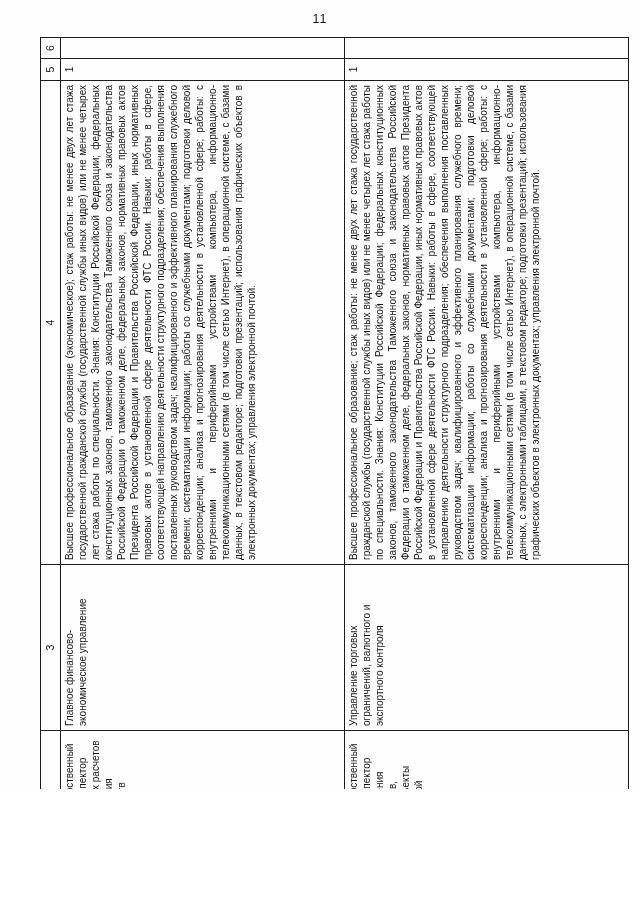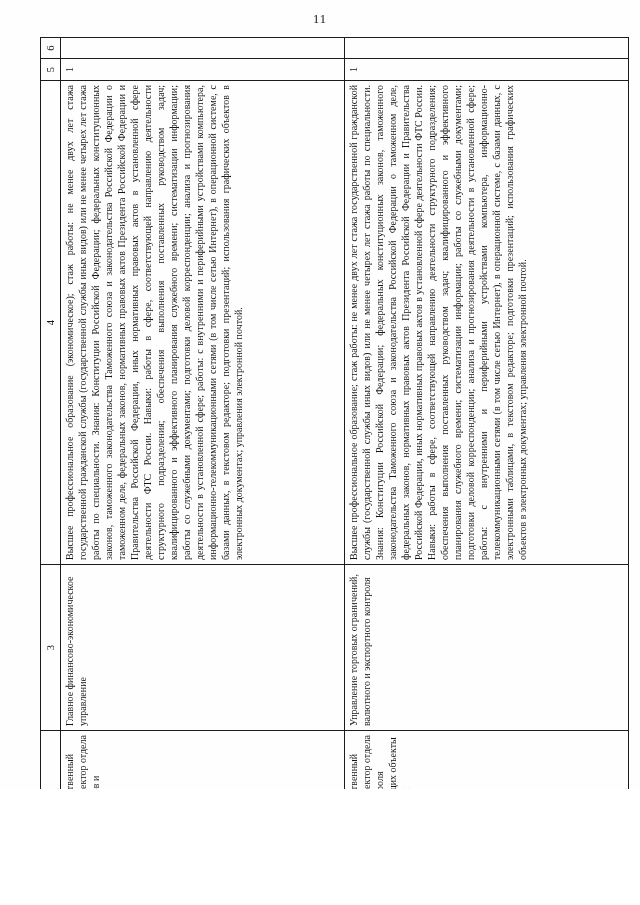--- a/index.html
+++ b/index.html
@@ -4,21 +4,21 @@
 <style>
   * { margin:0; padding:0; box-sizing:border-box; }
   html,body { width:640px; height:905px; }
   body { background:#ffffff; }
 
   .sheet {
     position:relative;
     width:640px; height:789px;
     background:#fefefe;
     overflow:hidden;
-    font-family:Liberation Serif, serif;
+    font-family:Liberation Sans, sans-serif;
     color:#151515;
   }
 
   .pageno {
     position:absolute;
     top:12px; left:0; width:100%;
     text-align:center;
     font-size:12.5px;
     letter-spacing:1px;
   }

